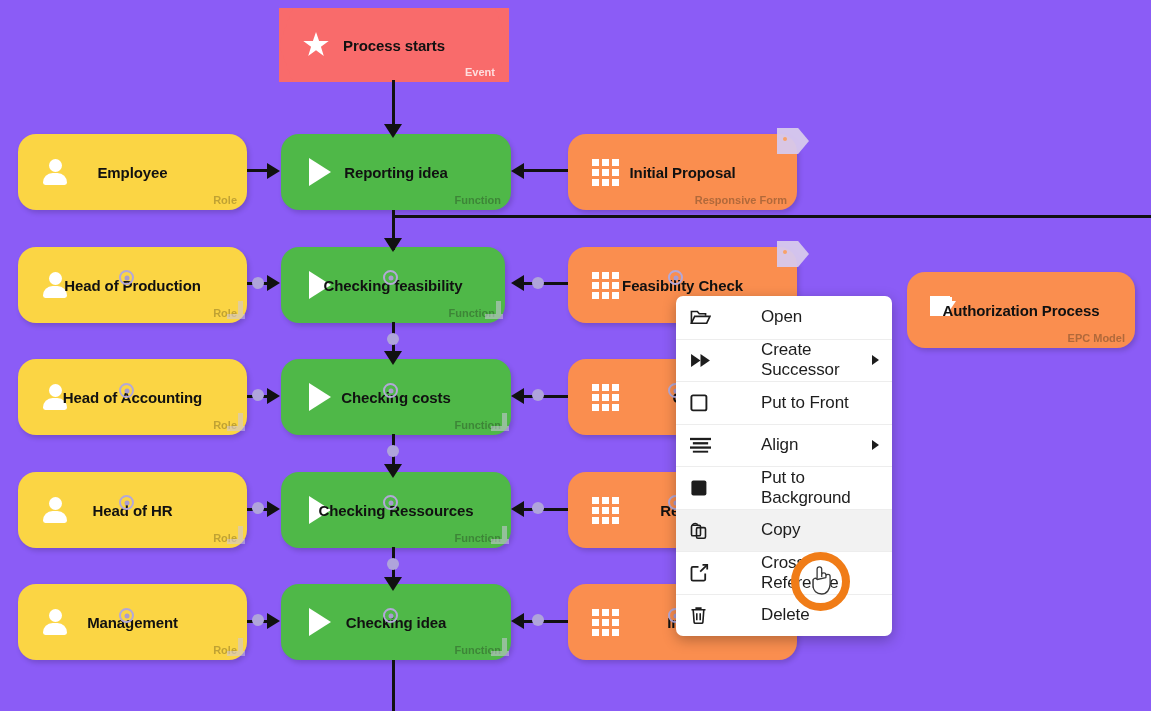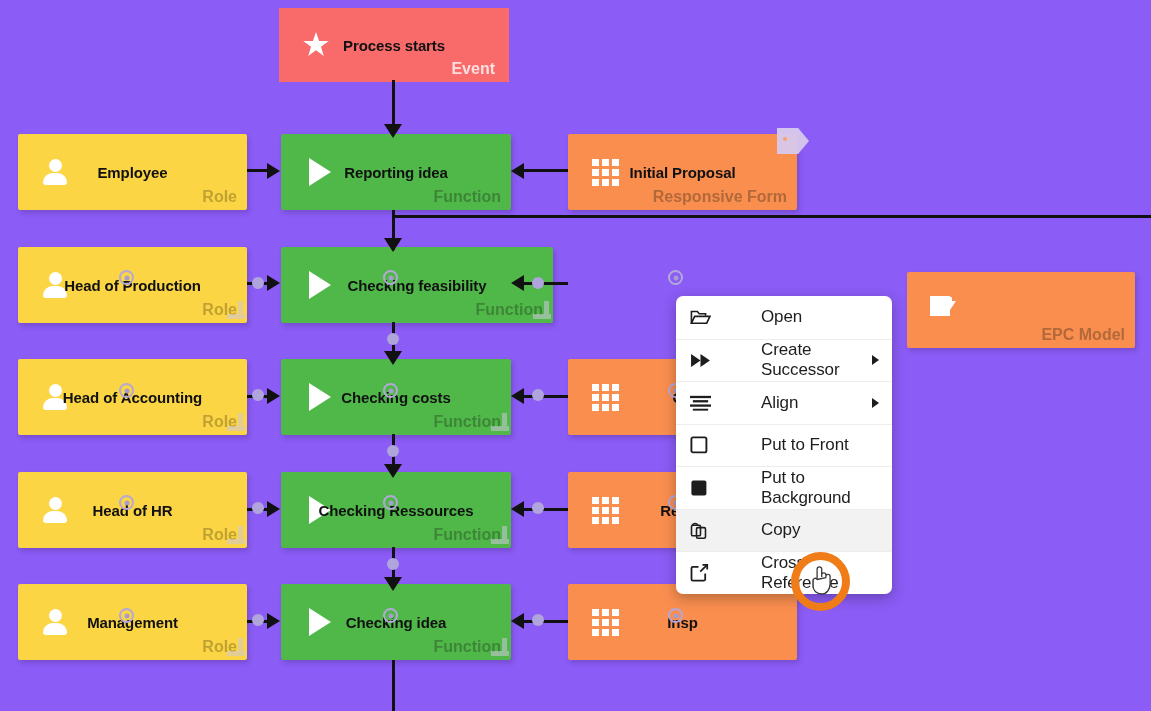--- a/index.html
+++ b/index.html
@@ -13,21 +13,21 @@
   }
   #canvas {
     position: relative;
     width: 1151px; height: 711px;
     background: #8b5cf6;
   }
 
   
   .node {
     position: absolute;
-    border-radius: 2px;
+    border-radius: 18px;
     box-shadow: 2px 3px 5px rgba(0,0,0,0.16);
     display: flex;
     align-items: center;
     overflow: visible;
   }
   .node .node-icon {
     position: absolute;
     left: 20px; top: 50%;
     transform: translateY(-50%);
     width: 34px; height: 34px;
@@ -40,21 +40,21 @@
     font-weight: 600;
     color: #111111;
     letter-spacing: -0.1px;
     padding: 0 6px;
     position: relative;
     z-index: 3;
   }
   .node .node-type {
     position: absolute;
     right: 10px; bottom: 4px;
-    font-size: 16px;
+    font-size: 11px;
     font-weight: 600;
     color: rgba(90,90,90,0.55);
     white-space: nowrap;
     margin-top: 22px;
   }
   .node.role   { background: #FBD544; }
   .node.func   { background: #4FB848; }
   .node.form   { background: #FA8E4F; }
   .node.model  { background: #FA8E4F; }
   .node.event  {
@@ -432,21 +432,21 @@
   </div>
 
   <div class="node func" style="left:281px; top:134px; width:230px; height:76px;">
     <div class="node-icon">
         <div class="ico-play"></div>
       </div>
     <div class="node-title">Reporting idea</div>
     <div class="node-type">Function</div>
   </div>
 
-  <div class="node func" style="left:281px; top:247px; width:272px; height:76px;">
+  <div class="node func" style="left:281px; top:247px; width:224px; height:76px;">
     <div class="node-icon">
         <div class="ico-play"></div>
       </div>
     <div class="node-title">Checking feasibility</div>
     <div class="node-type">Function</div>
     <div class="rsz">
         <div class="v"></div>
         <div class="h"></div>
       </div>
   </div>
@@ -502,20 +502,40 @@
           <i></i>
           <i></i>
           <i></i>
           <i></i>
         </div>
       </div>
     <div class="node-title">Initial Proposal</div>
     <div class="node-type">Responsive Form</div>
   </div>
 
+  <div class="node form" style="left:568px; top:247px; width:229px; height:76px;">
+    <div class="tag-deco">
+        <div class="tg"></div>
+        <div class="dot"></div>
+      </div>
+    <div class="node-icon">
+        <div class="ico-grid">
+          <i></i>
+          <i></i>
+          <i></i>
+          <i></i>
+          <i></i>
+          <i></i>
+          <i></i>
+          <i></i>
+          <i></i>
+        </div>
+      </div>
+    <div class="node-title">Feasibility Check</div>
+  </div>
 
   <div class="node form" style="left:568px; top:359px; width:229px; height:76px;">
     <div class="node-icon">
         <div class="ico-grid">
           <i></i>
           <i></i>
           <i></i>
           <i></i>
           <i></i>
           <i></i>
@@ -563,20 +583,21 @@
 
   <div class="node model" style="left:907px; top:272px; width:228px; height:76px;">
     <div class="node-icon">
       <div class="ico-model">
         <div class="sq"></div>
         <div class="notch"></div>
         <div class="arrow-stem"></div>
         <div class="arrow"></div>
       </div>
     </div>
+    <div class="node-title">Authorization Process</div>
     <div class="node-type">EPC Model</div>
   </div>
 
   <div class="centermark" style="left:119px; top:270px;"></div>
   <div class="centermark" style="left:119px; top:383px;"></div>
   <div class="centermark" style="left:119px; top:495px;"></div>
   <div class="centermark" style="left:119px; top:608px;"></div>
   <div class="centermark" style="left:383px; top:270px;"></div>
   <div class="centermark" style="left:383px; top:383px;"></div>
   <div class="centermark" style="left:383px; top:495px;"></div>
@@ -604,42 +625,42 @@
           <polygon points="1,2 11,9 1,16"></polygon>
           <polygon points="11,2 21,9 11,16"></polygon>
         </svg>
       </span>
       <span class="mi-label">Create Successor</span>
       <span class="mi-arrow"></span>
     </div>
 
     <div class="mitem">
       <span class="mi-ico">
+        <svg width="18" height="18" viewBox="0 0 18 18" fill="none" stroke="#1d1d1d" stroke-width="1.9">
+          <rect x="1.4" y="1.4" width="15" height="15" rx="1.6"></rect>
+        </svg>
+      </span>
+      <span class="mi-label">Put to Front</span>
+    </div>
+
+    <div class="mitem">
+      <span class="mi-ico">
         <svg width="21" height="16" viewBox="0 0 22 16" fill="#1d1d1d">
           <rect x="0" y="0.5" width="22" height="2.4"></rect>
           <rect x="3" y="5" width="16" height="2.4"></rect>
           <rect x="0" y="9.5" width="22" height="2.4"></rect>
           <rect x="3" y="14" width="16" height="2.0"></rect>
         </svg>
       </span>
       <span class="mi-label">Align</span>
       <span class="mi-arrow"></span>
     </div>
 
     <div class="mitem">
       <span class="mi-ico">
-        <svg width="18" height="18" viewBox="0 0 18 18" fill="none" stroke="#1d1d1d" stroke-width="1.9">
-          <rect x="1.4" y="1.4" width="15" height="15" rx="1.6"></rect>
-        </svg>
-      </span>
-      <span class="mi-label">Put to Front</span>
-    </div>
-
-    <div class="mitem">
-      <span class="mi-ico">
         <svg width="18" height="18" viewBox="0 0 18 18">
           <rect x="1.4" y="1.4" width="15" height="15" rx="2" fill="#1d1d1d"></rect>
         </svg>
       </span>
       <span class="mi-label">Put to Background</span>
     </div>
 
     <div class="mitem hl">
       <span class="mi-ico">
         <svg width="20" height="19" viewBox="0 0 20 19" fill="none" stroke="#1d1d1d" stroke-width="1.6">
@@ -655,20 +676,32 @@
       <span class="mi-ico">
         <svg width="19" height="19" viewBox="0 0 19 19" fill="none" stroke="#1d1d1d" stroke-width="1.8">
           <path d="M12.5 1.8H17.2V6.4"></path>
           <path d="M17.2 1.8L10.2 8.6"></path>
           <path d="M15.2 10.6v5.6a1.4 1.4 0 0 1-1.4 1.4H2.9a1.4 1.4 0 0 1-1.4-1.4V5.3a1.4 1.4 0 0 1 1.4-1.4h5.6"></path>
         </svg>
       </span>
       <span class="mi-label">Cross Reference</span>
     </div>
 
+    <div class="mitem">
+      <span class="mi-ico">
+        <svg width="17" height="19" viewBox="0 0 17 19" fill="none" stroke="#1d1d1d" stroke-width="1.6">
+          <path d="M1.5 3.8h14"></path>
+          <path d="M6.2 3.8V2.1h4.6v1.7"></path>
+          <path d="M3.2 3.8l0.9 12.3a1.3 1.3 0 0 0 1.3 1.2h6.2a1.3 1.3 0 0 0 1.3-1.2l0.9-12.3"></path>
+          <path d="M6.8 7.2v7"></path>
+            <path d="M10.2 7.2v7"></path>
+        </svg>
+      </span>
+      <span class="mi-label">Delete</span>
+    </div>
   </div>
 
   <div id="cursor">
     <div class="ring"></div>
     <span class="hand">
       <svg width="27" height="32" viewBox="0 0 27 32">
         <path d="M9.6 14.4V5.1a2.3 2.3 0 0 1 4.6 0v7.6
                  M14.2 13.0v-2.0a2.1 2.1 0 0 1 4.2 0v2.6
                  M18.4 13.6v-1.2a2.1 2.1 0 0 1 4.2 0v7.4
                  c0 5.6-3.3 10.2-8.4 10.2

